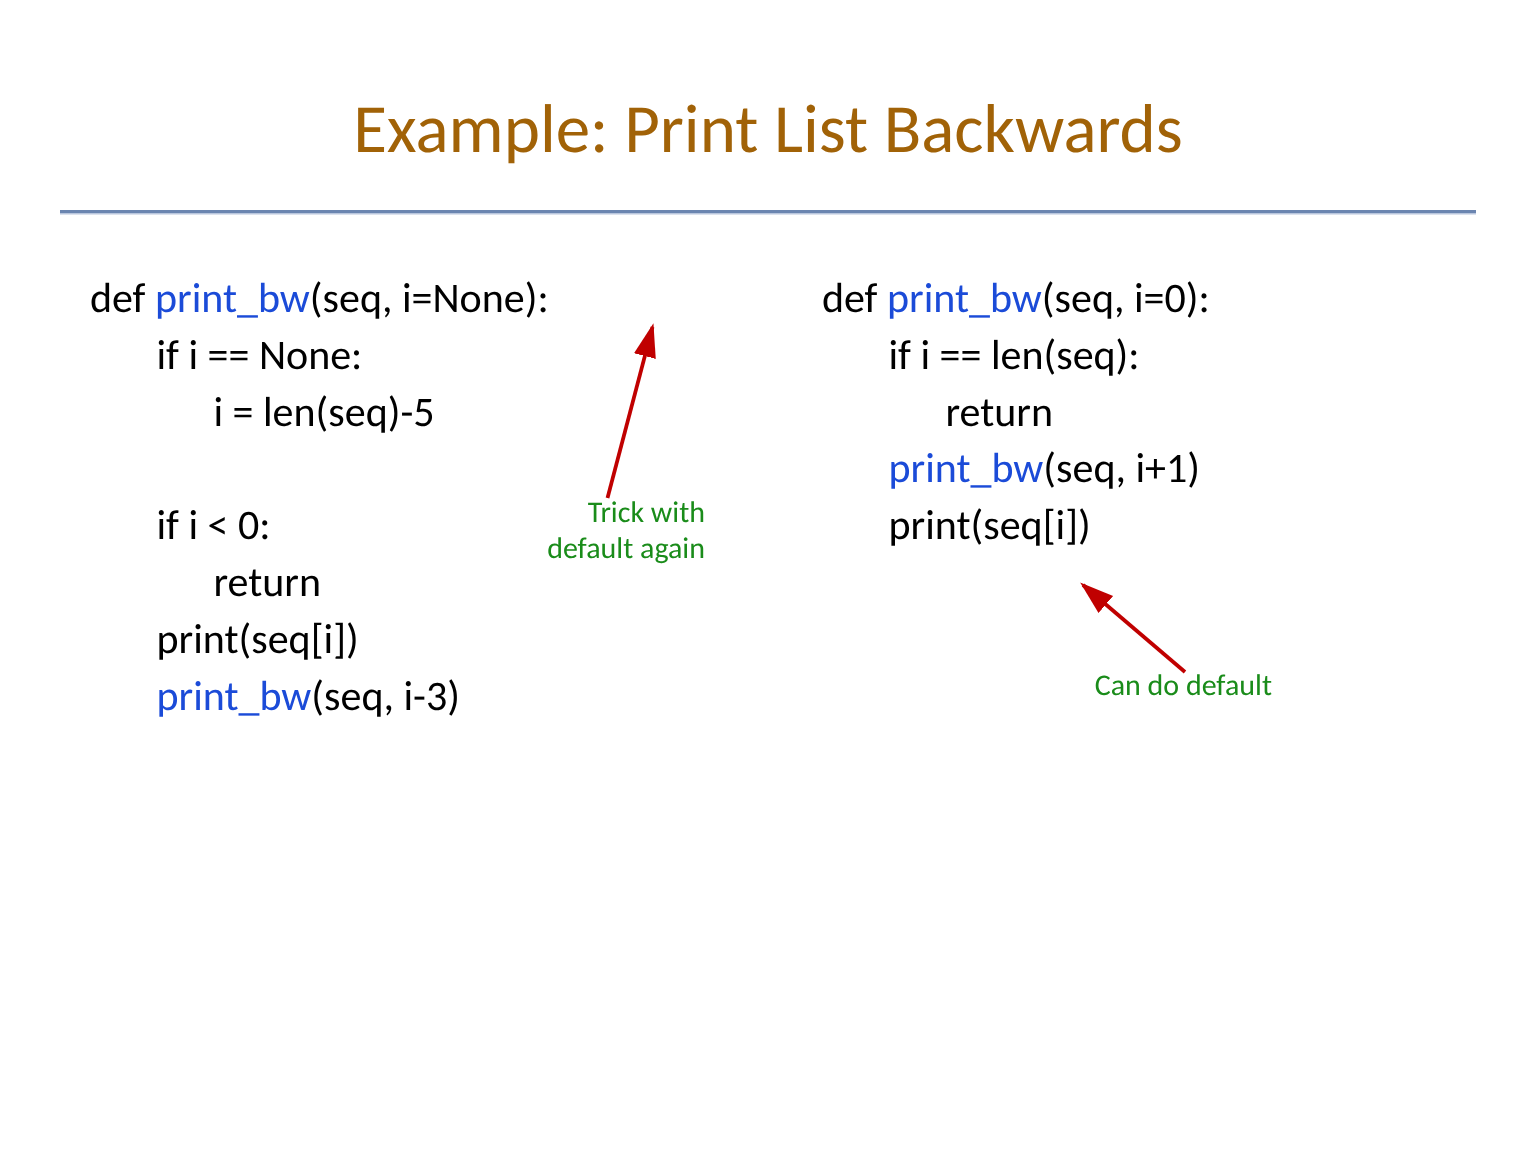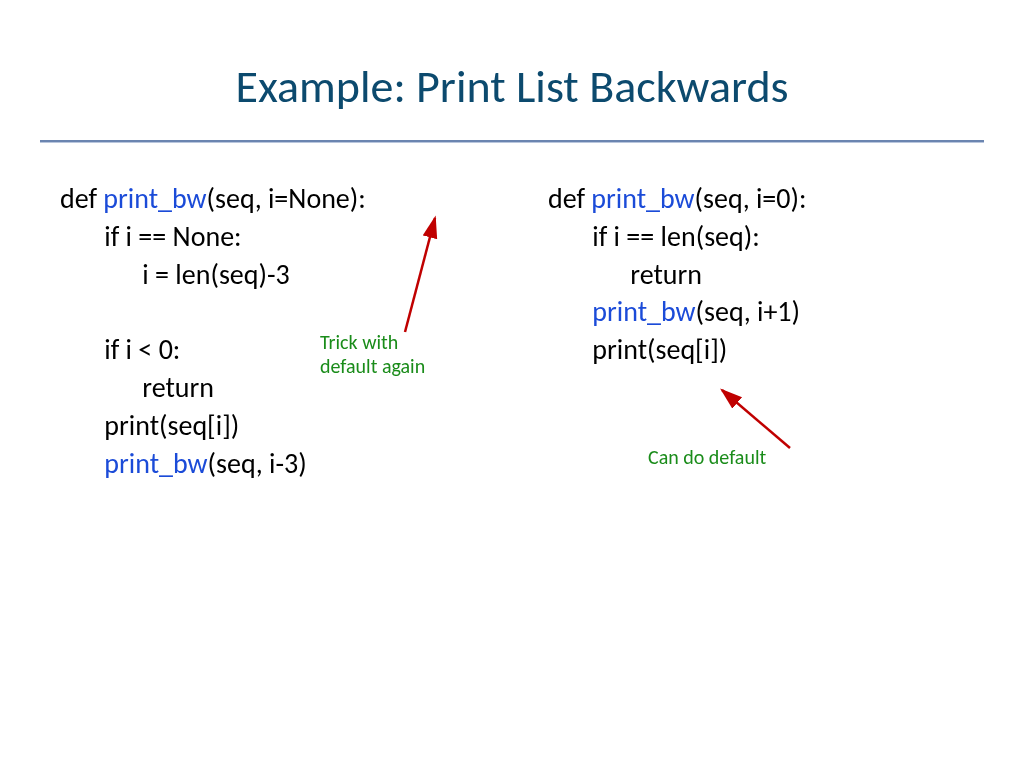--- a/index.html
+++ b/index.html
@@ -17,21 +17,21 @@
     height: 768px;
     box-sizing: border-box;
   }
   .title {
     position: absolute;
     top: 58px;
     left: 0;
     width: 1024px;
     text-align: center;
     font-size: 46px;
-    color: #0c4a6e;
+    color: #a16207;
     font-weight: 400;
   }
   .rule {
     position: absolute;
     left: 40px;
     right: 40px;
     top: 140px;
     height: 0;
     border-top: 2px solid #6b85b0;
     border-bottom: 1px solid #b9c6dd;
@@ -44,38 +44,38 @@
     color: #000;
     white-space: pre;
   }
   .col-left { left: 60px; width: 460px; }
   .col-right { left: 532px; width: 460px; margin-left: 16px; }
   .kw-blue { color: #1b4bd8; }
   .annot {
     position: absolute;
     color: #1a8c1a;
     font-size: 20px;
-    text-align: left;
+    text-align: right;
     line-height: 1.2;
   }
   .annot1 { left: 320px; top: 330px; width: 150px; }
   .annot2 { left: 648px; top: 445px; width: 200px; }
   svg.arrow { position: absolute; overflow: visible; }
 </style>
 </head>
 <body>
 
 <div class="slide">
 
   <div class="title">Example: Print List Backwards</div>
   <div class="rule"></div>
 
   <div class="col col-left"><span>def </span><span class="kw-blue">print_bw</span><span>(seq, i=None):</span>
 <span>       if i == None:</span>
-<span>             i = len(seq)-3</span>
+<span>             i = len(seq)-5</span>
 <span></span>
 <span>       if i &lt; 0:</span>
 <span>             return</span>
 <span>       print(seq[i])</span>
 <span>       </span><span class="kw-blue">print_bw</span><span>(seq, i-3)</span></div>
 
   <div class="col col-right"><span>def </span><span class="kw-blue">print_bw</span><span>(seq, i=0):</span>
 <span>       if i == len(seq):</span>
 <span>             return</span>
 <span>       </span><span class="kw-blue">print_bw</span><span>(seq, i+1)</span>

